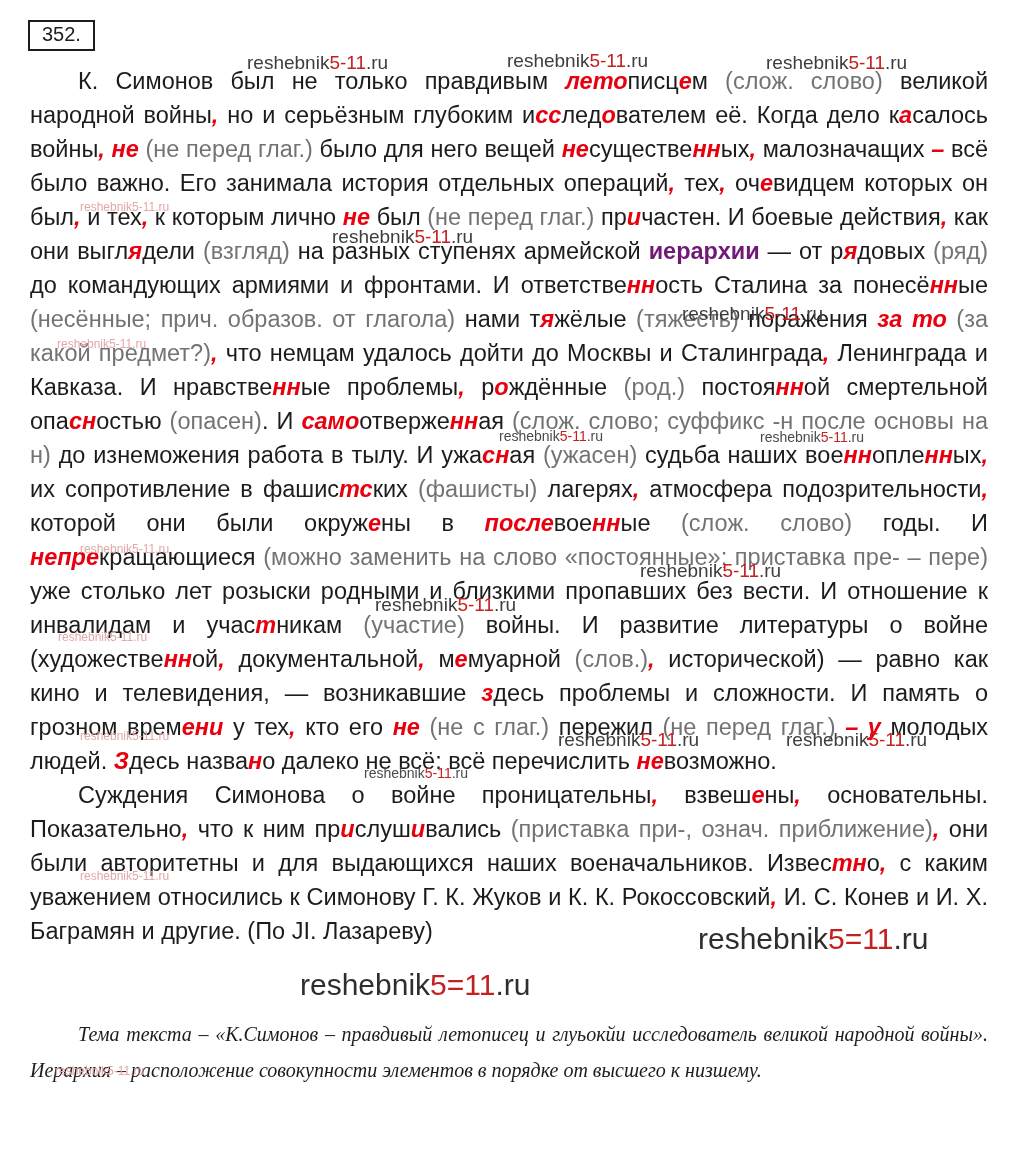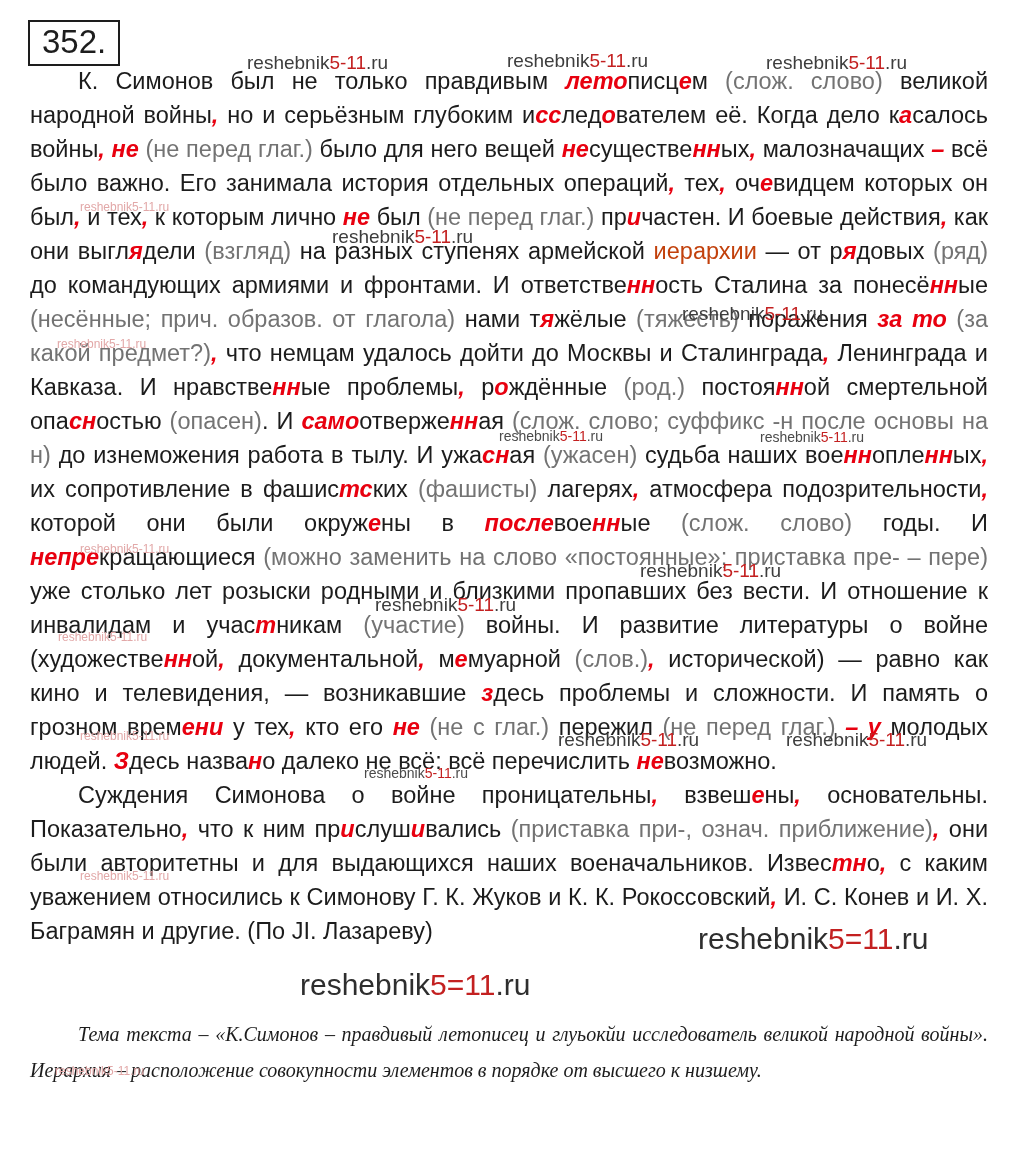--- a/index.html
+++ b/index.html
@@ -10,21 +10,21 @@
     background:#ffffff;
     overflow:hidden;
     font-family:"Liberation Sans",sans-serif;
   }
   .exercise-number-box{
     position:absolute;
     left:28px;
     top:20px;
     border:2px solid #1d1d1d;
     padding:1px 12px 3px 12px;
-    font-size:33px;
+    font-size:20px;
     color:#1d1d1d;
     background:#fff;
   }
   .text-area{
     position:absolute;
     left:30px;
     top:64px;
     width:958px;
     font-size:23.5px;
     line-height:34px;
@@ -35,21 +35,21 @@
   .para-italic{
     margin-top:68px;
     font-family:"Liberation Serif",serif;
     font-style:italic;
     font-size:20px;
     line-height:36px;
   }
   .run-k{color:#1c1c1c;}
   .run-r{color:#e8000f;font-weight:bold;font-style:italic;}
   .run-g{color:#737373;}
-  .run-b{color:#c2410c;font-weight:normal;}
+  .run-b{color:#701a75;font-weight:bold;}
   .watermark-layer{position:absolute;left:0;top:0;width:100%;height:100%;pointer-events:none;}
   .wm{position:absolute;font-weight:normal;white-space:nowrap;font-family:"Liberation Sans",sans-serif;}
   .wm-lg{font-size:19px;color:#3d3d3d;}
   .wm-md{font-size:14px;color:#4a4a4a;}
   .wm-xl{font-size:30px;color:#2e2e2e;}
   .wm-sm{font-size:12px;color:#e2a8a8;}
   .wm-mid{color:#c32020;}
 </style>
 </head>
 <body>

